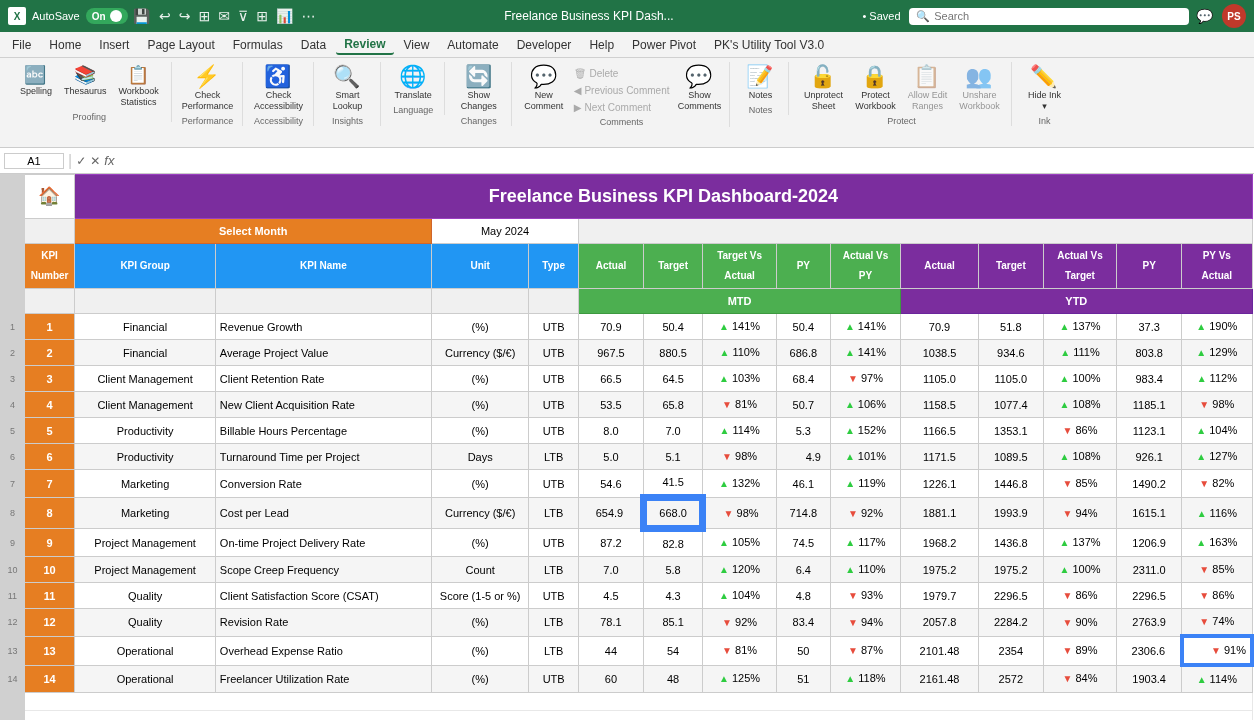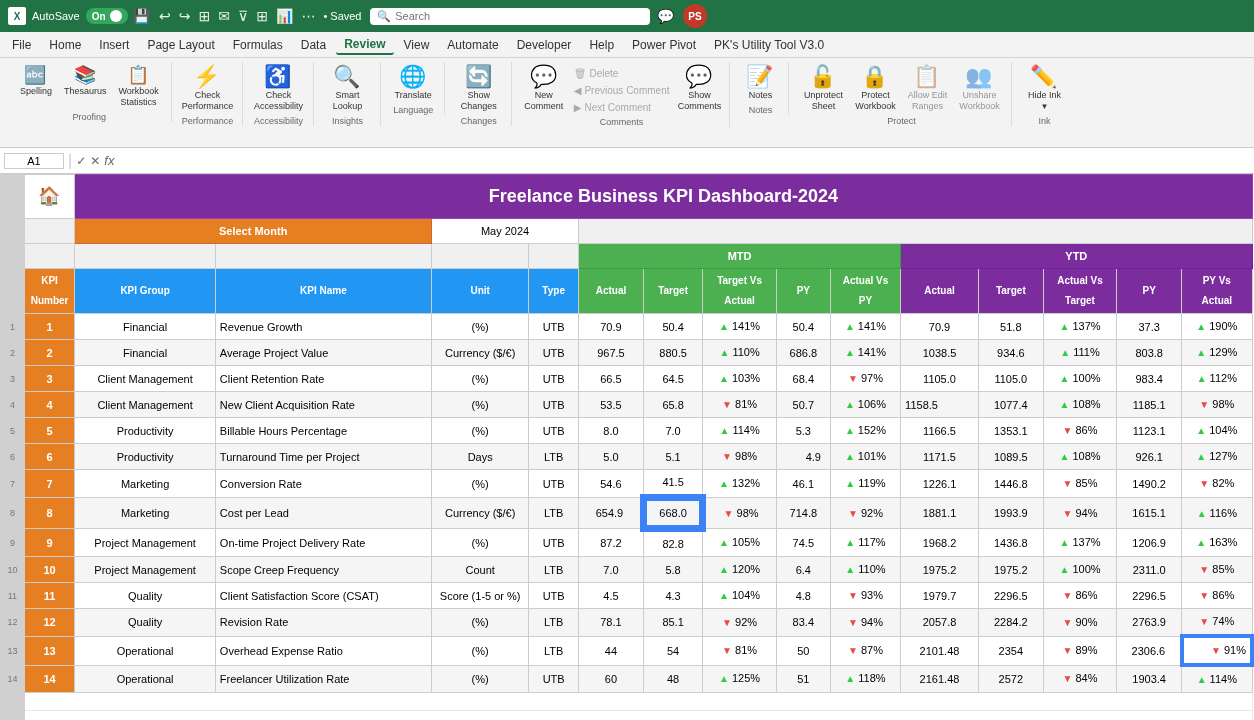--- a/index.html
+++ b/index.html
@@ -80,20 +80,21 @@
       <span class="title-bar-icon">↩</span>
       <span class="title-bar-icon">↪</span>
       <span class="title-bar-icon">⊞</span>
       <span class="title-bar-icon">✉</span>
       <span class="title-bar-icon">⊽</span>
       <span class="title-bar-icon">⊞</span>
       <span class="title-bar-icon">📊</span>
       <span class="title-bar-icon">⋯</span>
     </div>
   </div>
+  <div class="title-center">Freelance Business KPI Dash...</div>
   <div class="title-bar-right">
     <span style="color:#fff;font-size:11px;">• Saved</span>
     <div class="search-box">
       <span>🔍</span>
       <input class="search-input" type="text" placeholder="Search" style="">
     </div>
     <span class="chat-icon">💬</span>
     <div class="user-avatar">PS</div>
   </div>
 </div>
@@ -306,35 +307,20 @@
           <tr style="height:24px;">
             <td style="background:#d0d0d0;font-size:10px;color:#777;"></td>
             <td style="background:#f0f0f0;border:1px solid #ccc;"></td>
             <td colspan="2" style="background:#e67e22;text-align:center;color:#fff;font-weight:bold;border:1px solid #d0652a;">
               <span>Select Month</span>
             </td>
             <td colspan="2" style="background:#fff;text-align:center;border:1px solid #ccc;">
               <span>May 2024</span>
             </td>
             <td colspan="10" style="background:#f0f0f0;border:1px solid #ccc;"></td>
-          </tr>
-
-          <tr style="height:22px;">
-            <td style="background:#d0d0d0;"></td>
-            <td style="background:#f0f0f0;border:1px solid #ccc;"></td>
-            <td style="background:#f0f0f0;border:1px solid #ccc;"></td>
-            <td style="background:#f0f0f0;border:1px solid #ccc;"></td>
-            <td style="background:#f0f0f0;border:1px solid #ccc;"></td>
-            <td style="background:#f0f0f0;border:1px solid #ccc;"></td>
-            <td colspan="5" style="background:#4caf50;text-align:center;color:#fff;font-weight:bold;border:1px solid #3d9940;">
-              <span>MTD</span>
-            </td>
-            <td colspan="5" style="background:#7b2d9e;text-align:center;color:#fff;font-weight:bold;border:1px solid #6a259c;">
-              <span>YTD</span>
-            </td>
           </tr>
 
           <tr style="height:30px;">
             <td style="background:#d0d0d0;font-size:9px;color:#777;"></td>
             <td style="background:#e67e22;color:#fff;font-weight:bold;text-align:center;border:1px solid #ccc;font-size:10px;">KPI<br>Number</td>
             <td style="background:#2196f3;color:#fff;font-weight:bold;text-align:center;border:1px solid #ccc;font-size:10px;">KPI Group</td>
             <td style="background:#2196f3;color:#fff;font-weight:bold;text-align:center;border:1px solid #ccc;font-size:10px;">KPI Name</td>
             <td style="background:#2196f3;color:#fff;font-weight:bold;text-align:center;border:1px solid #ccc;font-size:10px;">Unit</td>
             <td style="background:#2196f3;color:#fff;font-weight:bold;text-align:center;border:1px solid #ccc;font-size:10px;">Type</td>
             <td style="background:#4caf50;color:#fff;font-weight:bold;text-align:center;border:1px solid #ccc;font-size:10px;">Actual</td>
@@ -342,20 +328,35 @@
             <td style="background:#4caf50;color:#fff;font-weight:bold;text-align:center;border:1px solid #ccc;font-size:10px;">Target Vs<br>Actual</td>
             <td style="background:#4caf50;color:#fff;font-weight:bold;text-align:center;border:1px solid #ccc;font-size:10px;">PY</td>
             <td style="background:#4caf50;color:#fff;font-weight:bold;text-align:center;border:1px solid #ccc;font-size:10px;">Actual Vs<br>PY</td>
             <td style="background:#7b2d9e;color:#fff;font-weight:bold;text-align:center;border:1px solid #ccc;font-size:10px;">Actual</td>
             <td style="background:#7b2d9e;color:#fff;font-weight:bold;text-align:center;border:1px solid #ccc;font-size:10px;">Target</td>
             <td style="background:#7b2d9e;color:#fff;font-weight:bold;text-align:center;border:1px solid #ccc;font-size:10px;">Actual Vs<br>Target</td>
             <td style="background:#7b2d9e;color:#fff;font-weight:bold;text-align:center;border:1px solid #ccc;font-size:10px;">PY</td>
             <td style="background:#7b2d9e;color:#fff;font-weight:bold;text-align:center;border:1px solid #ccc;font-size:10px;">PY Vs<br>Actual</td>
           </tr>
 
+          <tr style="height:22px;">
+            <td style="background:#d0d0d0;"></td>
+            <td style="background:#f0f0f0;border:1px solid #ccc;"></td>
+            <td style="background:#f0f0f0;border:1px solid #ccc;"></td>
+            <td style="background:#f0f0f0;border:1px solid #ccc;"></td>
+            <td style="background:#f0f0f0;border:1px solid #ccc;"></td>
+            <td style="background:#f0f0f0;border:1px solid #ccc;"></td>
+            <td colspan="5" style="background:#4caf50;text-align:center;color:#fff;font-weight:bold;border:1px solid #3d9940;">
+              <span>MTD</span>
+            </td>
+            <td colspan="5" style="background:#7b2d9e;text-align:center;color:#fff;font-weight:bold;border:1px solid #6a259c;">
+              <span>YTD</span>
+            </td>
+          </tr>
+
           <tr style="background:#fff;">
             <td style="background:#d0d0d0;font-size:9px;color:#777;text-align:center;">1</td>
             <td style="background:#e67e22;color:#fff;font-weight:bold;text-align:center;border:1px solid #ccc;">1</td>
             <td style="text-align:center;border:1px solid #ccc;">Financial</td>
             <td style="text-align:left;padding-left:4px;border:1px solid #ccc;">Revenue Growth</td>
             <td style="text-align:center;border:1px solid #ccc;">(%)</td>
             <td style="text-align:center;border:1px solid #ccc;">UTB</td>
             <td style="text-align:center;border:1px solid #ccc;">70.9</td>
             <td style="text-align:center;border:1px solid #ccc;">50.4</td>
             <td style="text-align:center;border:1px solid #ccc;"><span class="arrow-up arrow-up-tri"></span> 141%</td>
@@ -408,21 +409,21 @@
             <td style="background:#e67e22;color:#fff;font-weight:bold;text-align:center;border:1px solid #ccc;">4</td>
             <td style="text-align:center;border:1px solid #ccc;">Client Management</td>
             <td style="text-align:left;padding-left:4px;border:1px solid #ccc;">New Client Acquisition Rate</td>
             <td style="text-align:center;border:1px solid #ccc;">(%)</td>
             <td style="text-align:center;border:1px solid #ccc;">UTB</td>
             <td style="text-align:center;border:1px solid #ccc;">53.5</td>
             <td style="text-align:center;border:1px solid #ccc;">65.8</td>
             <td style="text-align:center;border:1px solid #ccc;"><span class="arrow-down arrow-down-tri"></span> 81%</td>
             <td style="text-align:center;border:1px solid #ccc;">50.7</td>
             <td style="text-align:center;border:1px solid #ccc;"><span class="arrow-up arrow-up-tri"></span> 106%</td>
-            <td style="text-align:left;border:1px solid #ccc;">1158.5</td>
+            <td style="text-align:center;border:1px solid #ccc;">1158.5</td>
             <td style="text-align:center;border:1px solid #ccc;">1077.4</td>
             <td style="text-align:center;border:1px solid #ccc;"><span class="arrow-up arrow-up-tri"></span> 108%</td>
             <td style="text-align:center;border:1px solid #ccc;">1185.1</td>
             <td style="text-align:center;border:1px solid #ccc;"><span class="arrow-down arrow-down-tri"></span> 98%</td>
           </tr>
           <tr style="background:#fff;">
             <td style="background:#d0d0d0;font-size:9px;color:#777;text-align:center;">5</td>
             <td style="background:#e67e22;color:#fff;font-weight:bold;text-align:center;border:1px solid #ccc;">5</td>
             <td style="text-align:center;border:1px solid #ccc;">Productivity</td>
             <td style="text-align:left;padding-left:4px;border:1px solid #ccc;">Billable Hours Percentage</td>

